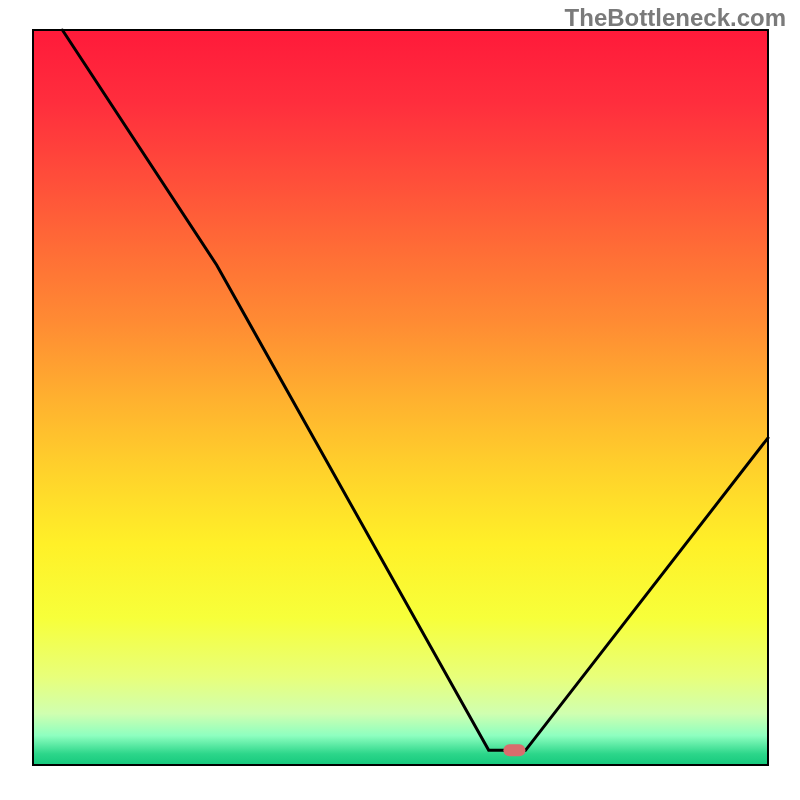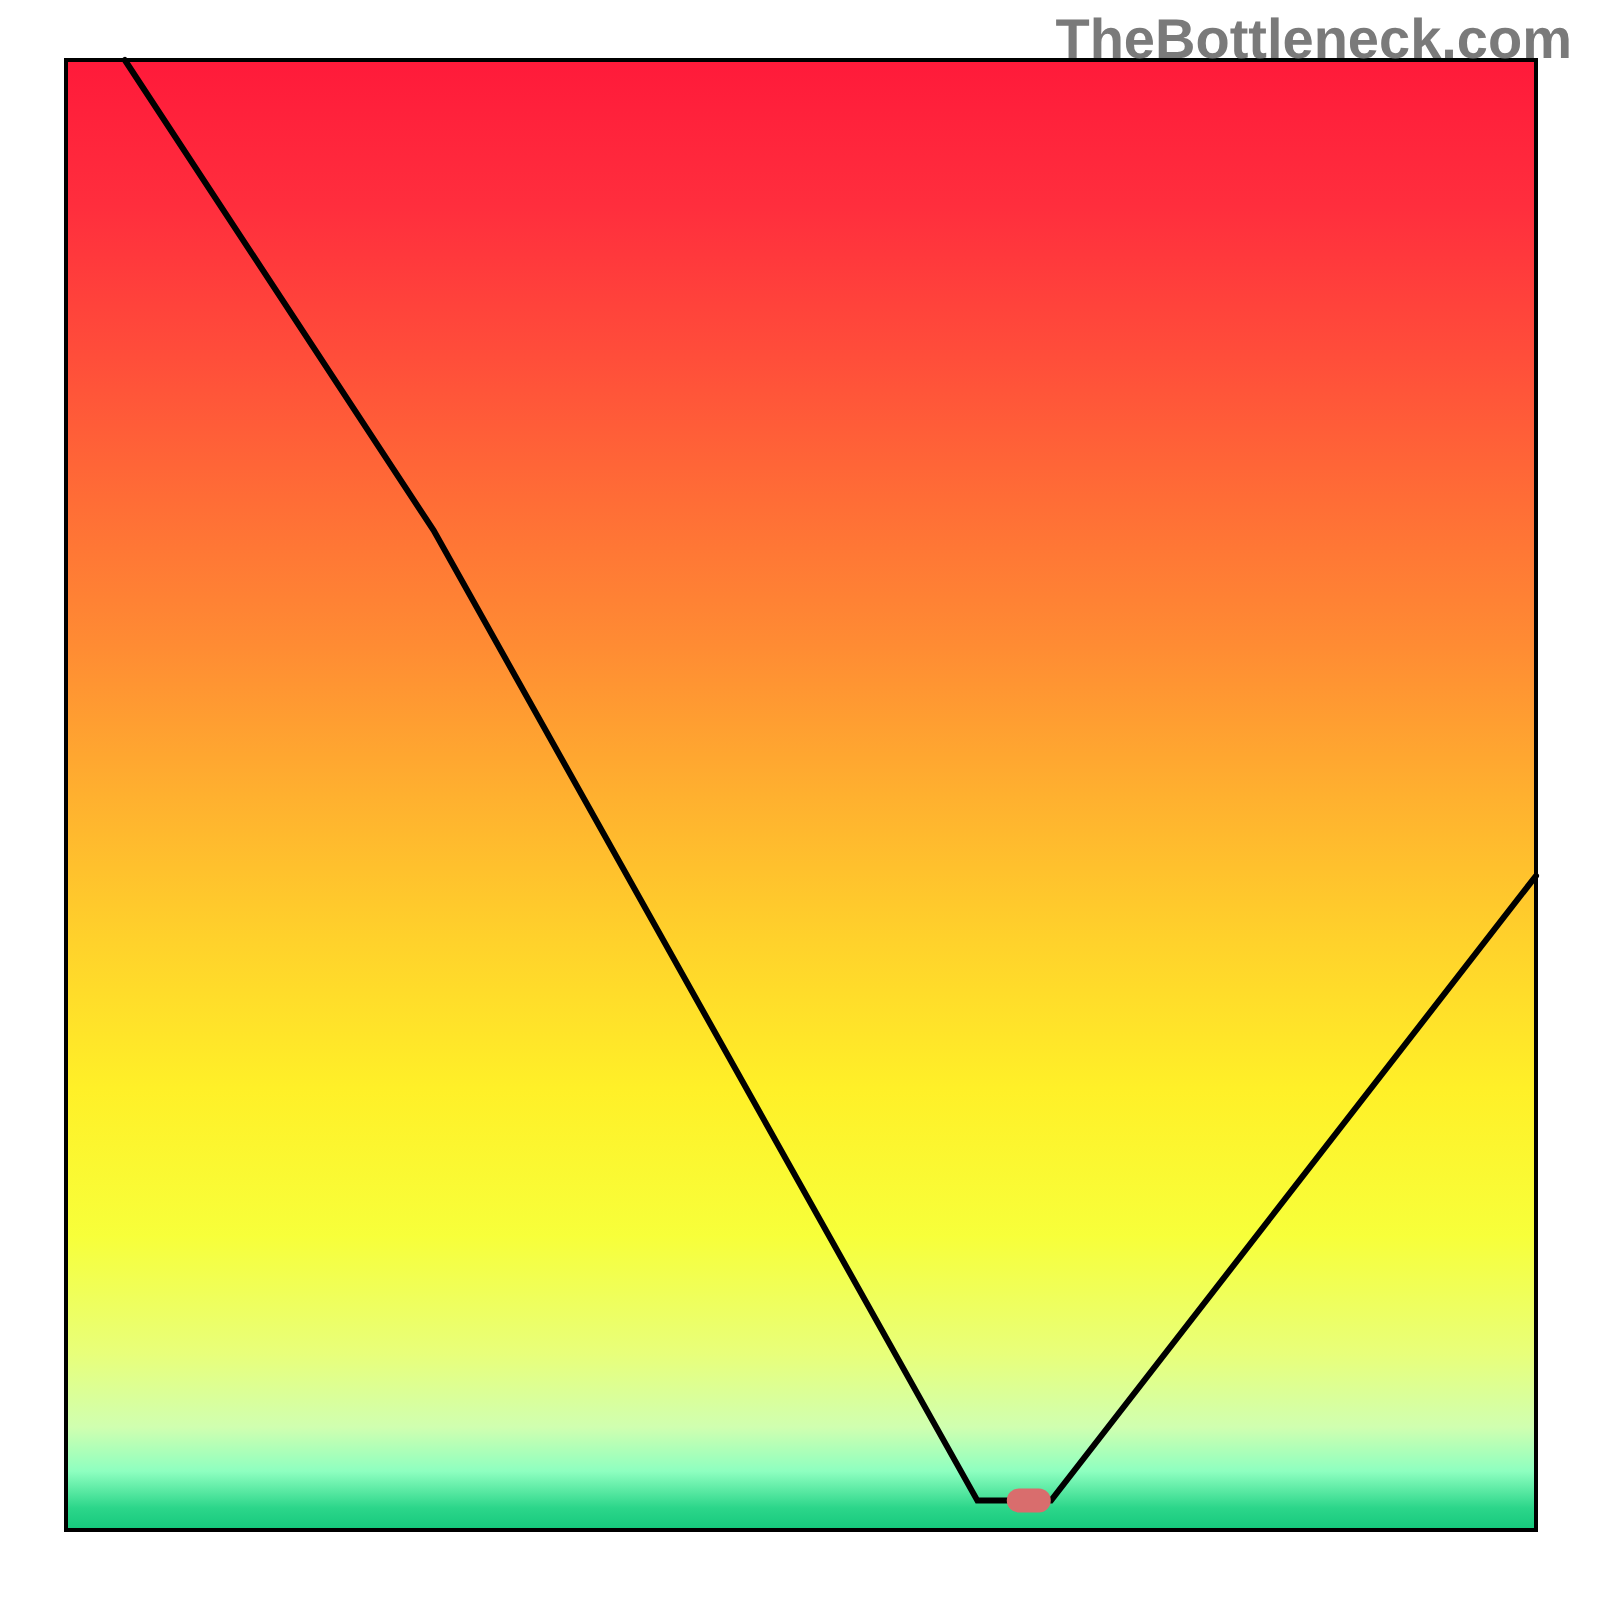--- a/index.html
+++ b/index.html
@@ -13,21 +13,21 @@
   .frame {
     position: relative;
     width: 800px;
     height: 800px;
   }
   .watermark {
     position: absolute;
     top: 4px;
     right: 14px;
     font-family: Arial, sans-serif;
-    font-size: 28px;
+    font-size: 24px;
     font-weight: bold;
     color: #7a7a7a;
     letter-spacing: 0px;
   }
   svg {
     display: block;
   }
 </style>
 </head>
 <body>

